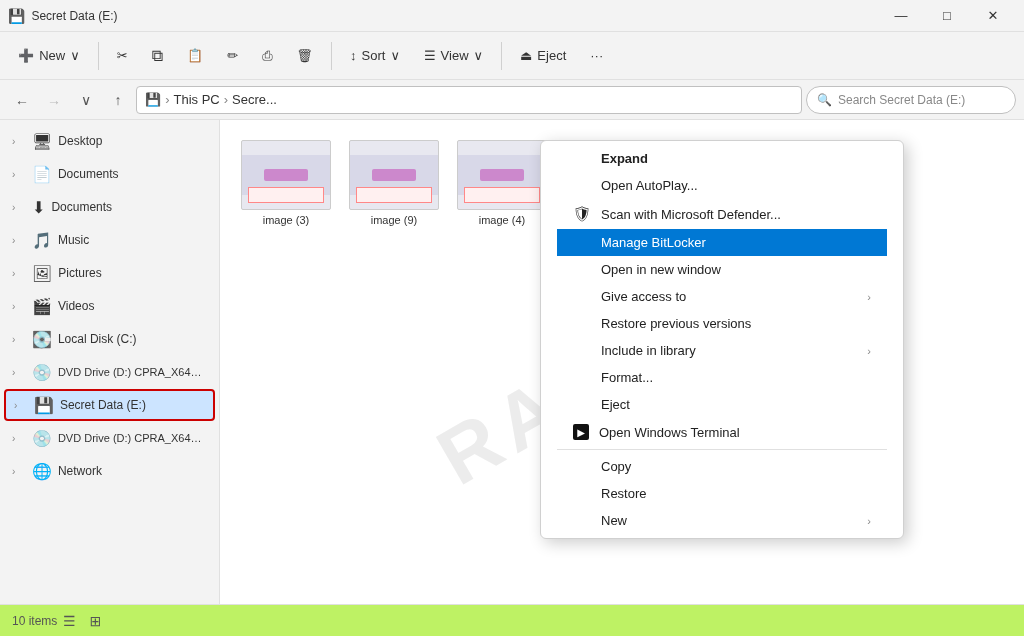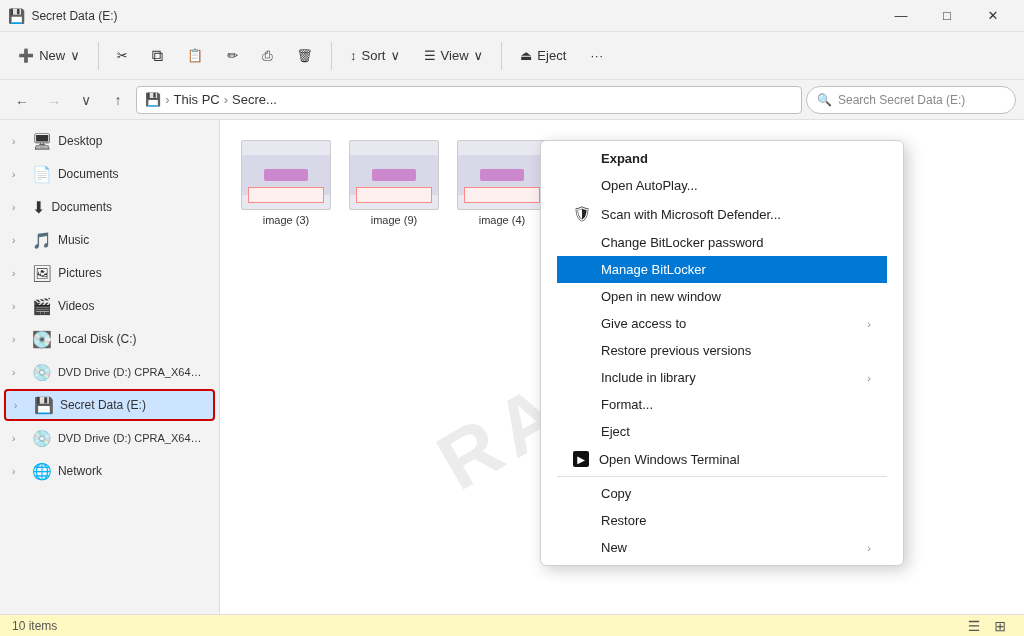--- a/index.html
+++ b/index.html
@@ -227,26 +227,25 @@
       background: #fff0f0;
     }
     .file-thumb-label {
       font-size: 11px;
       text-align: center;
       color: #333;
     }
 
     
     .status-bar {
-      height: 22px;
-      background: #fef9c3;
+      height: 32px;
+      background: #bef264;
       border-top: 1px solid #e0e0e0;
       display: flex;
       align-items: center;
-      justify-content: space-between;
       padding: 0 12px;
       font-size: 12px;
       color: #555;
     }
     .status-view-btns {
       display: flex;
       gap: 2px;
     }
     .view-btn {
       width: 24px;
@@ -526,24 +525,20 @@
         <span>Expand</span>
       </div>
       <div class="ctx-item">
         <span class="ctx-icon"></span>
         <span>Open AutoPlay...</span>
       </div>
       <div class="ctx-item">
         <span class="ctx-icon">🛡</span>
         <span>Scan with Microsoft Defender...</span>
       </div>
-      <div class="ctx-item">
-        <span class="ctx-icon"></span>
-        <span>Change BitLocker password</span>
-      </div>
       <div class="ctx-item highlighted">
         <span class="ctx-icon"></span>
         <span>Manage BitLocker</span>
       </div>
       <div class="ctx-item">
         <span class="ctx-icon"></span>
         <span>Open in new window</span>
       </div>
       <div class="ctx-item">
         <span class="ctx-icon"></span>

